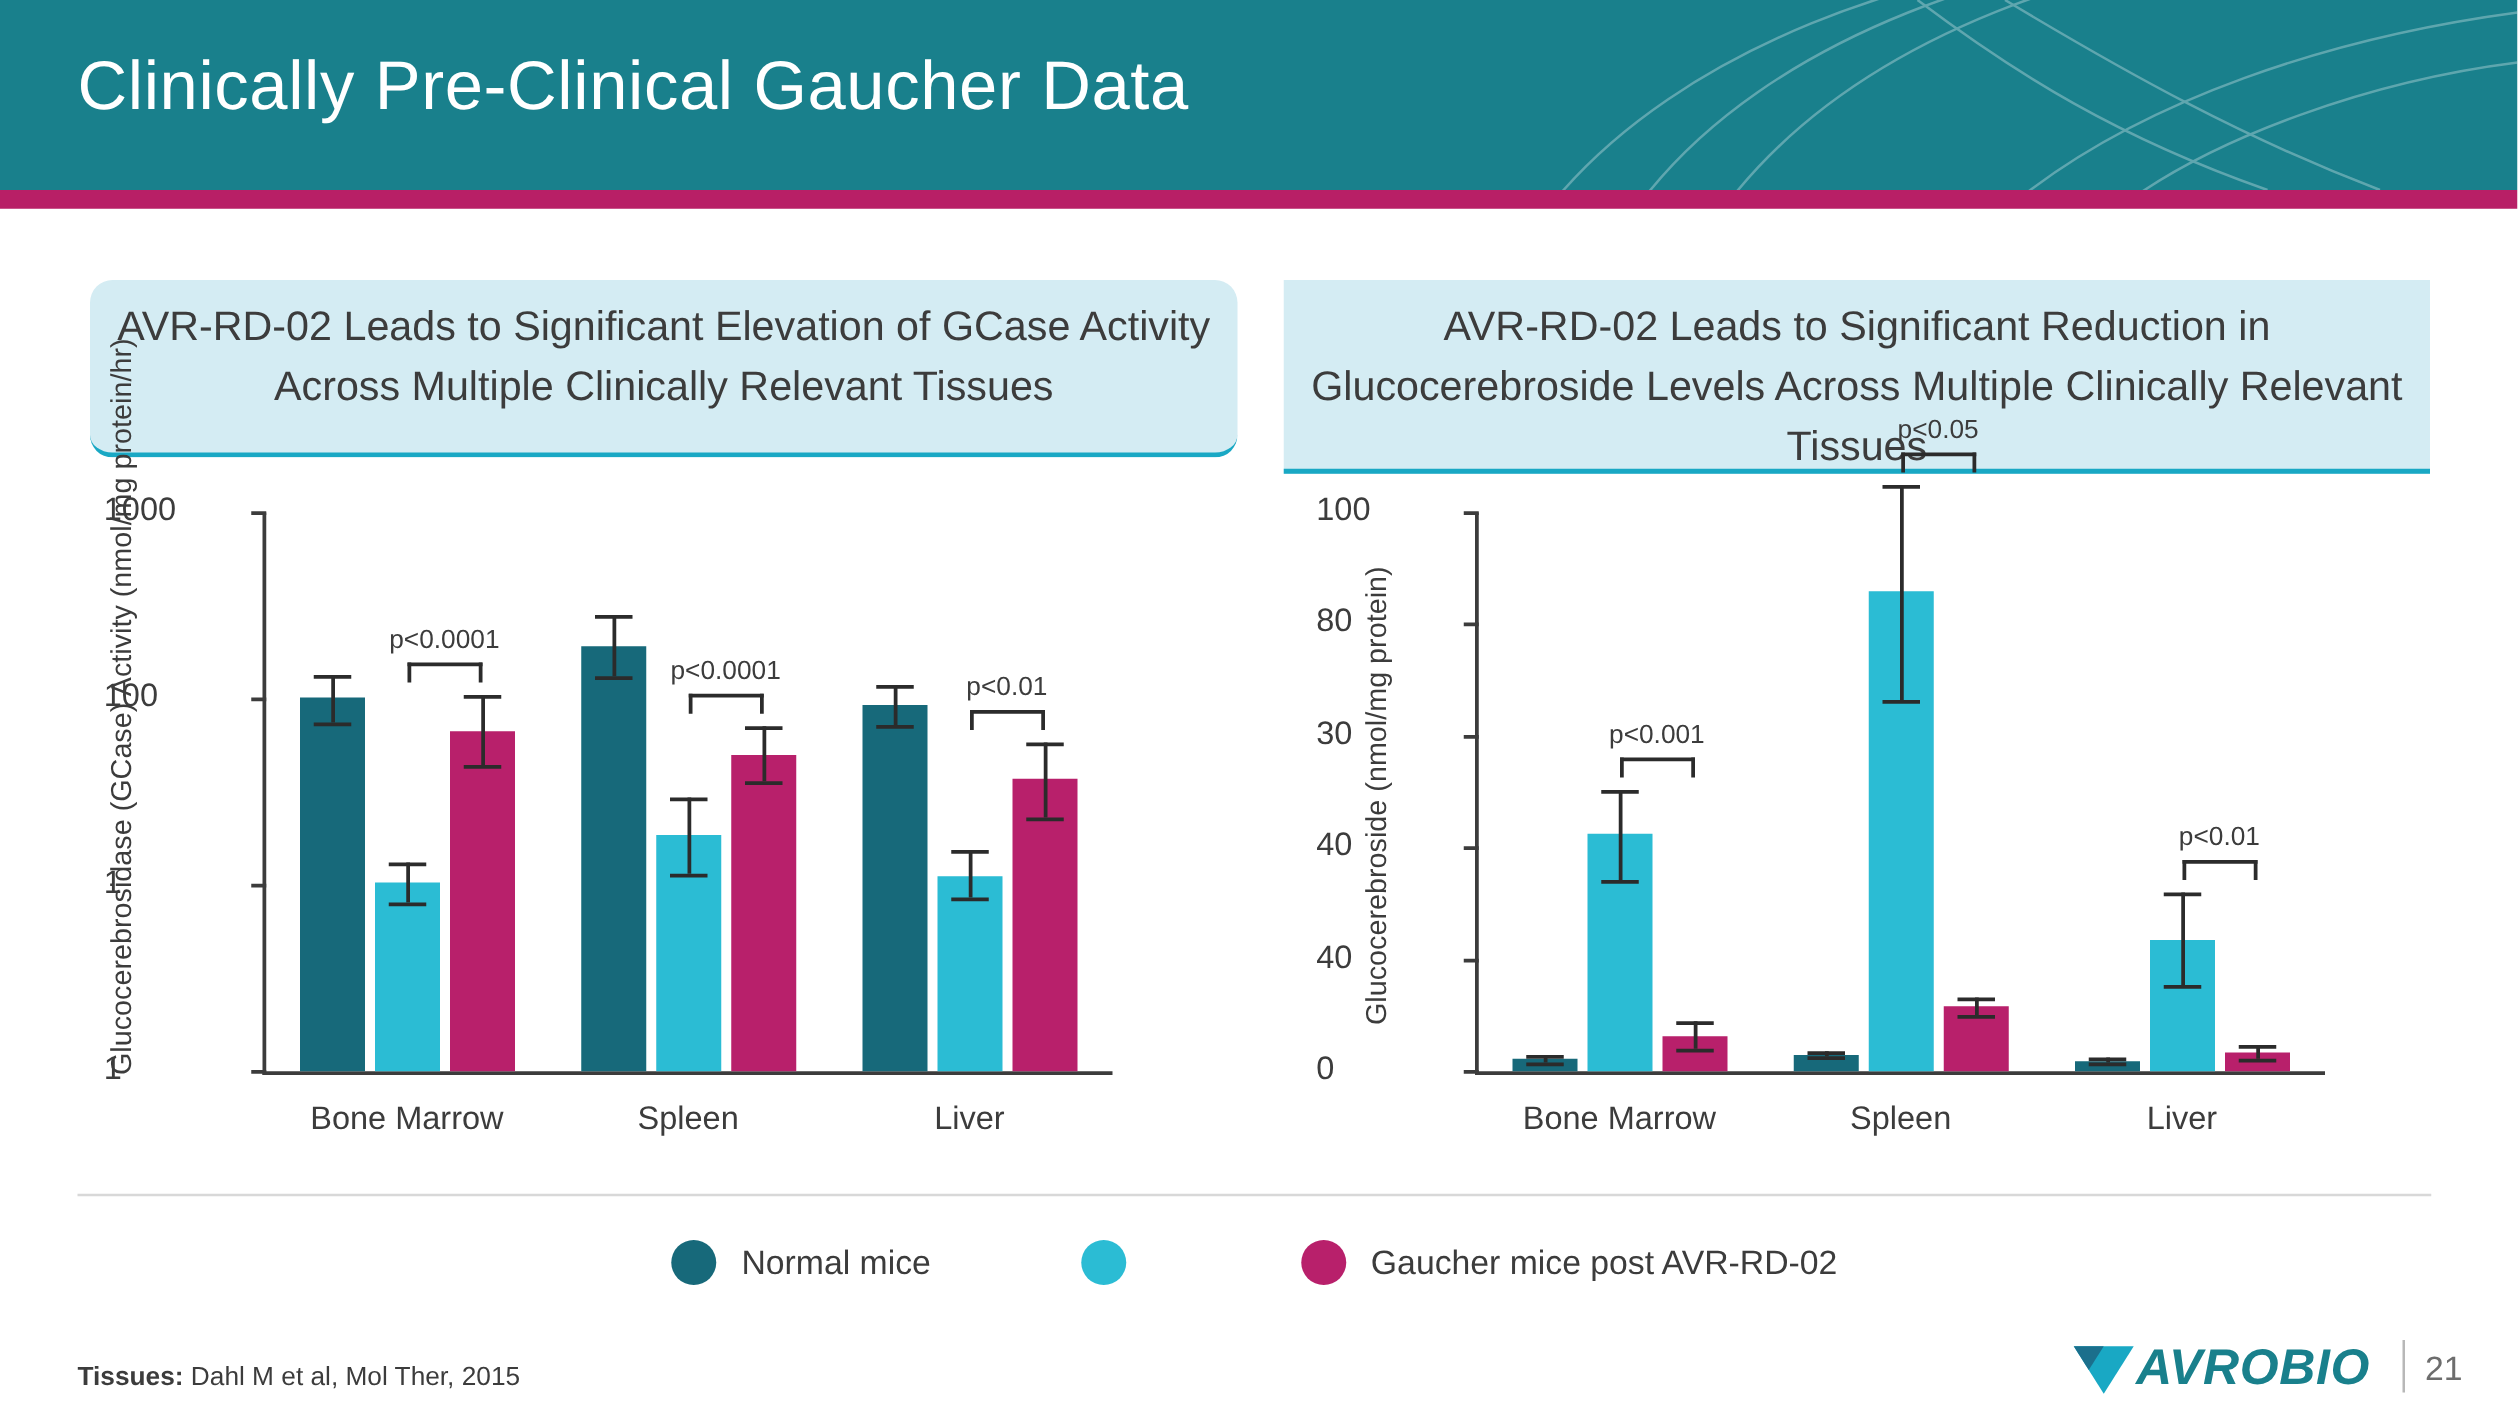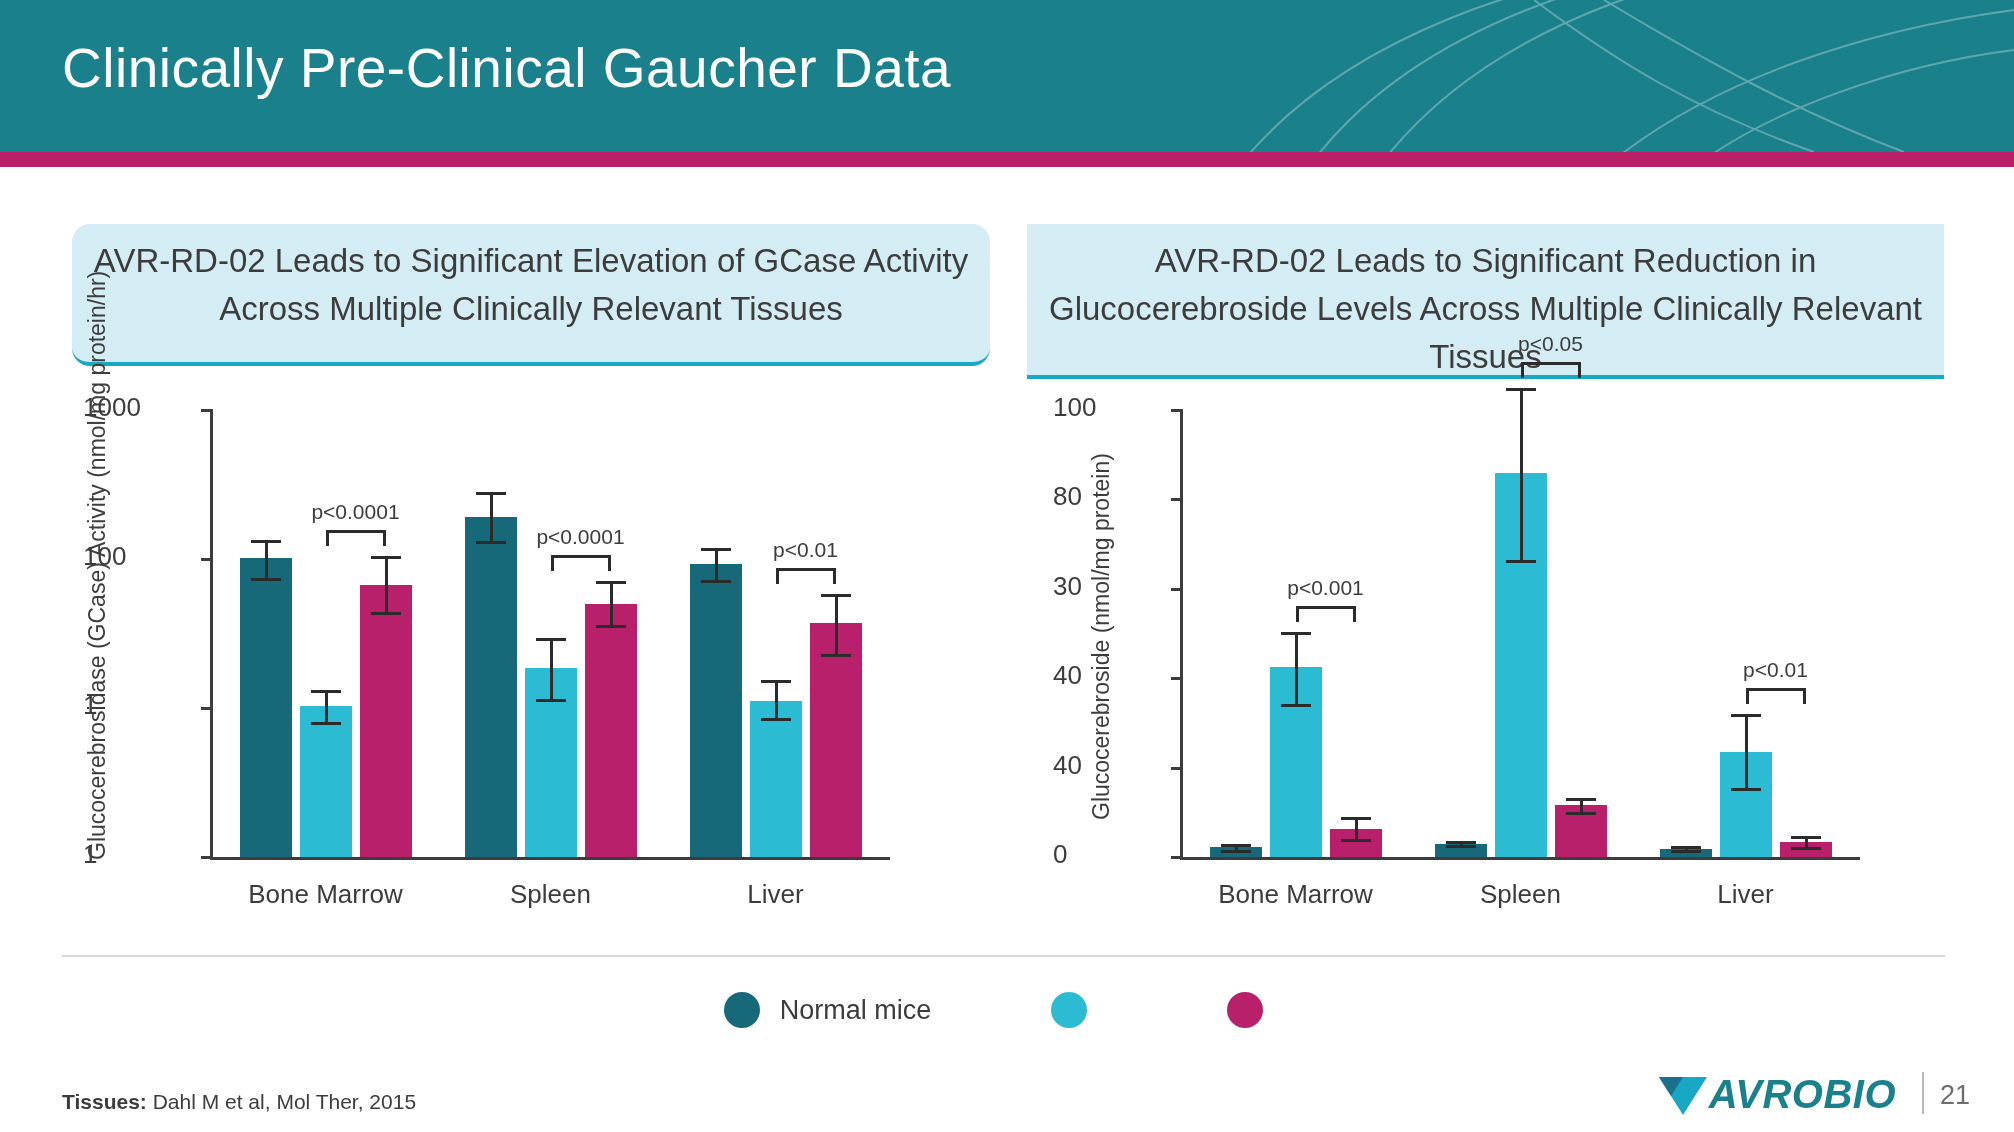--- a/index.html
+++ b/index.html
@@ -285,20 +285,21 @@
 <div class="legend" id="legend">
     <div class="legend-item">
       <span class="legend-dot" style="background: rgb(23, 105, 122);"></span>
       <span class="legend-text">Normal mice</span>
     </div>
     <div class="legend-item">
       <span class="legend-dot" style="background: rgb(43, 188, 212);"></span>
     </div>
     <div class="legend-item">
       <span class="legend-dot" style="background: rgb(184, 32, 107);"></span>
+      <span class="legend-text">Gaucher mice post AVR-RD-02</span>
     </div>
   </div>
 
 <div class="source">
   <b>Tissues:</b>
   <span>Dahl M et al, Mol Ther, 2015</span>
 </div>
 <div class="logo">
   <svg width="52" height="44" viewBox="0 0 52 44">
     <path d="M2 4 L50 4 L26 42 Z" fill="#19a8c4"></path>

